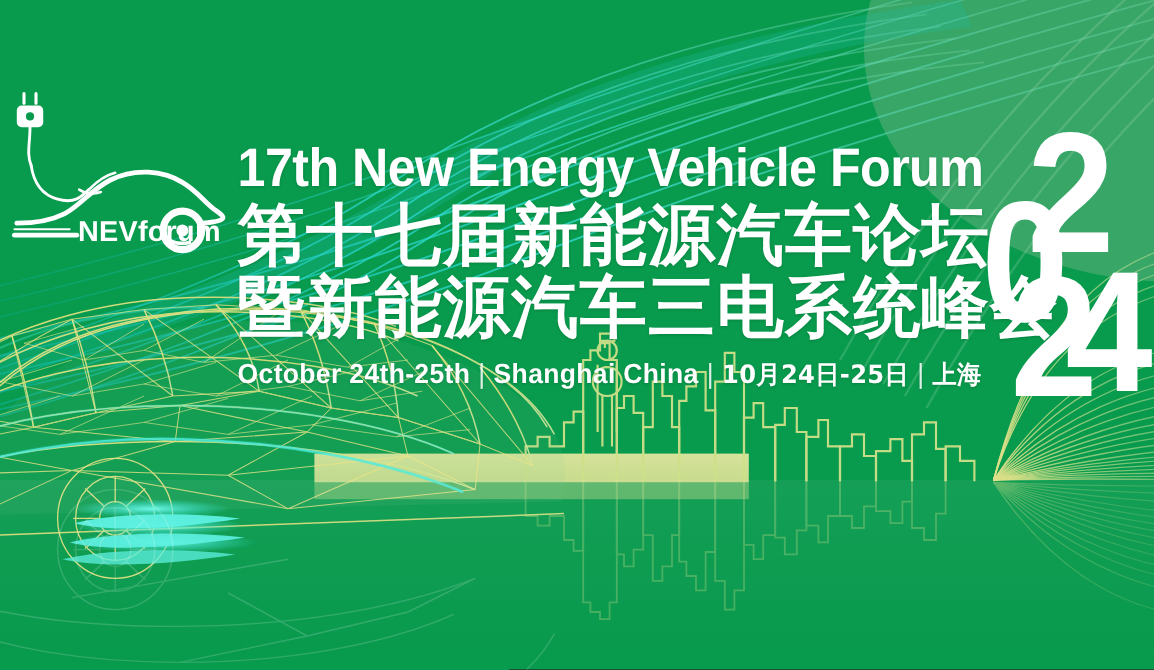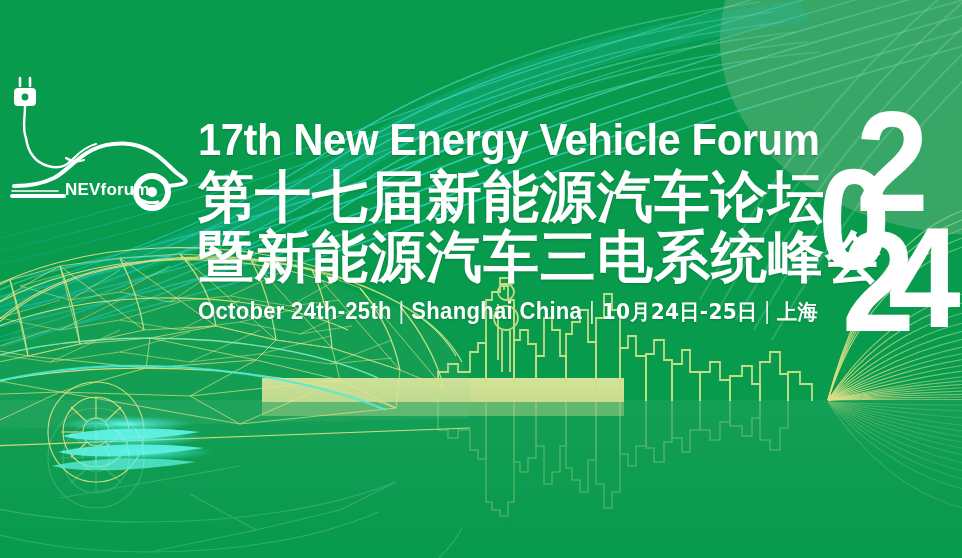--- a/index.html
+++ b/index.html
@@ -21,21 +21,21 @@
 
   
   #reflection-band{
     position:absolute;left:0;top:400px;width:962px;height:158px;
     background:linear-gradient(180deg,rgba(255,255,255,0.055) 0%,rgba(255,255,255,0.030) 38%,rgba(255,255,255,0.0) 100%);
     pointer-events:none;
   }
   #logo-word{
     position:absolute;left:65px;top:180px;
     color:#ffffff;
-    font-size:17px;
+    font-size:24px;
     letter-spacing:.2px;
     white-space:nowrap;
     font-family:"Liberation Sans", sans-serif;
   }
   #logo-word .nev{font-weight:bold;}
   #logo-word .forum{font-weight:bold;}
 
   
   #headline-block{
     position:absolute;left:198px;top:116px;width:650px;

